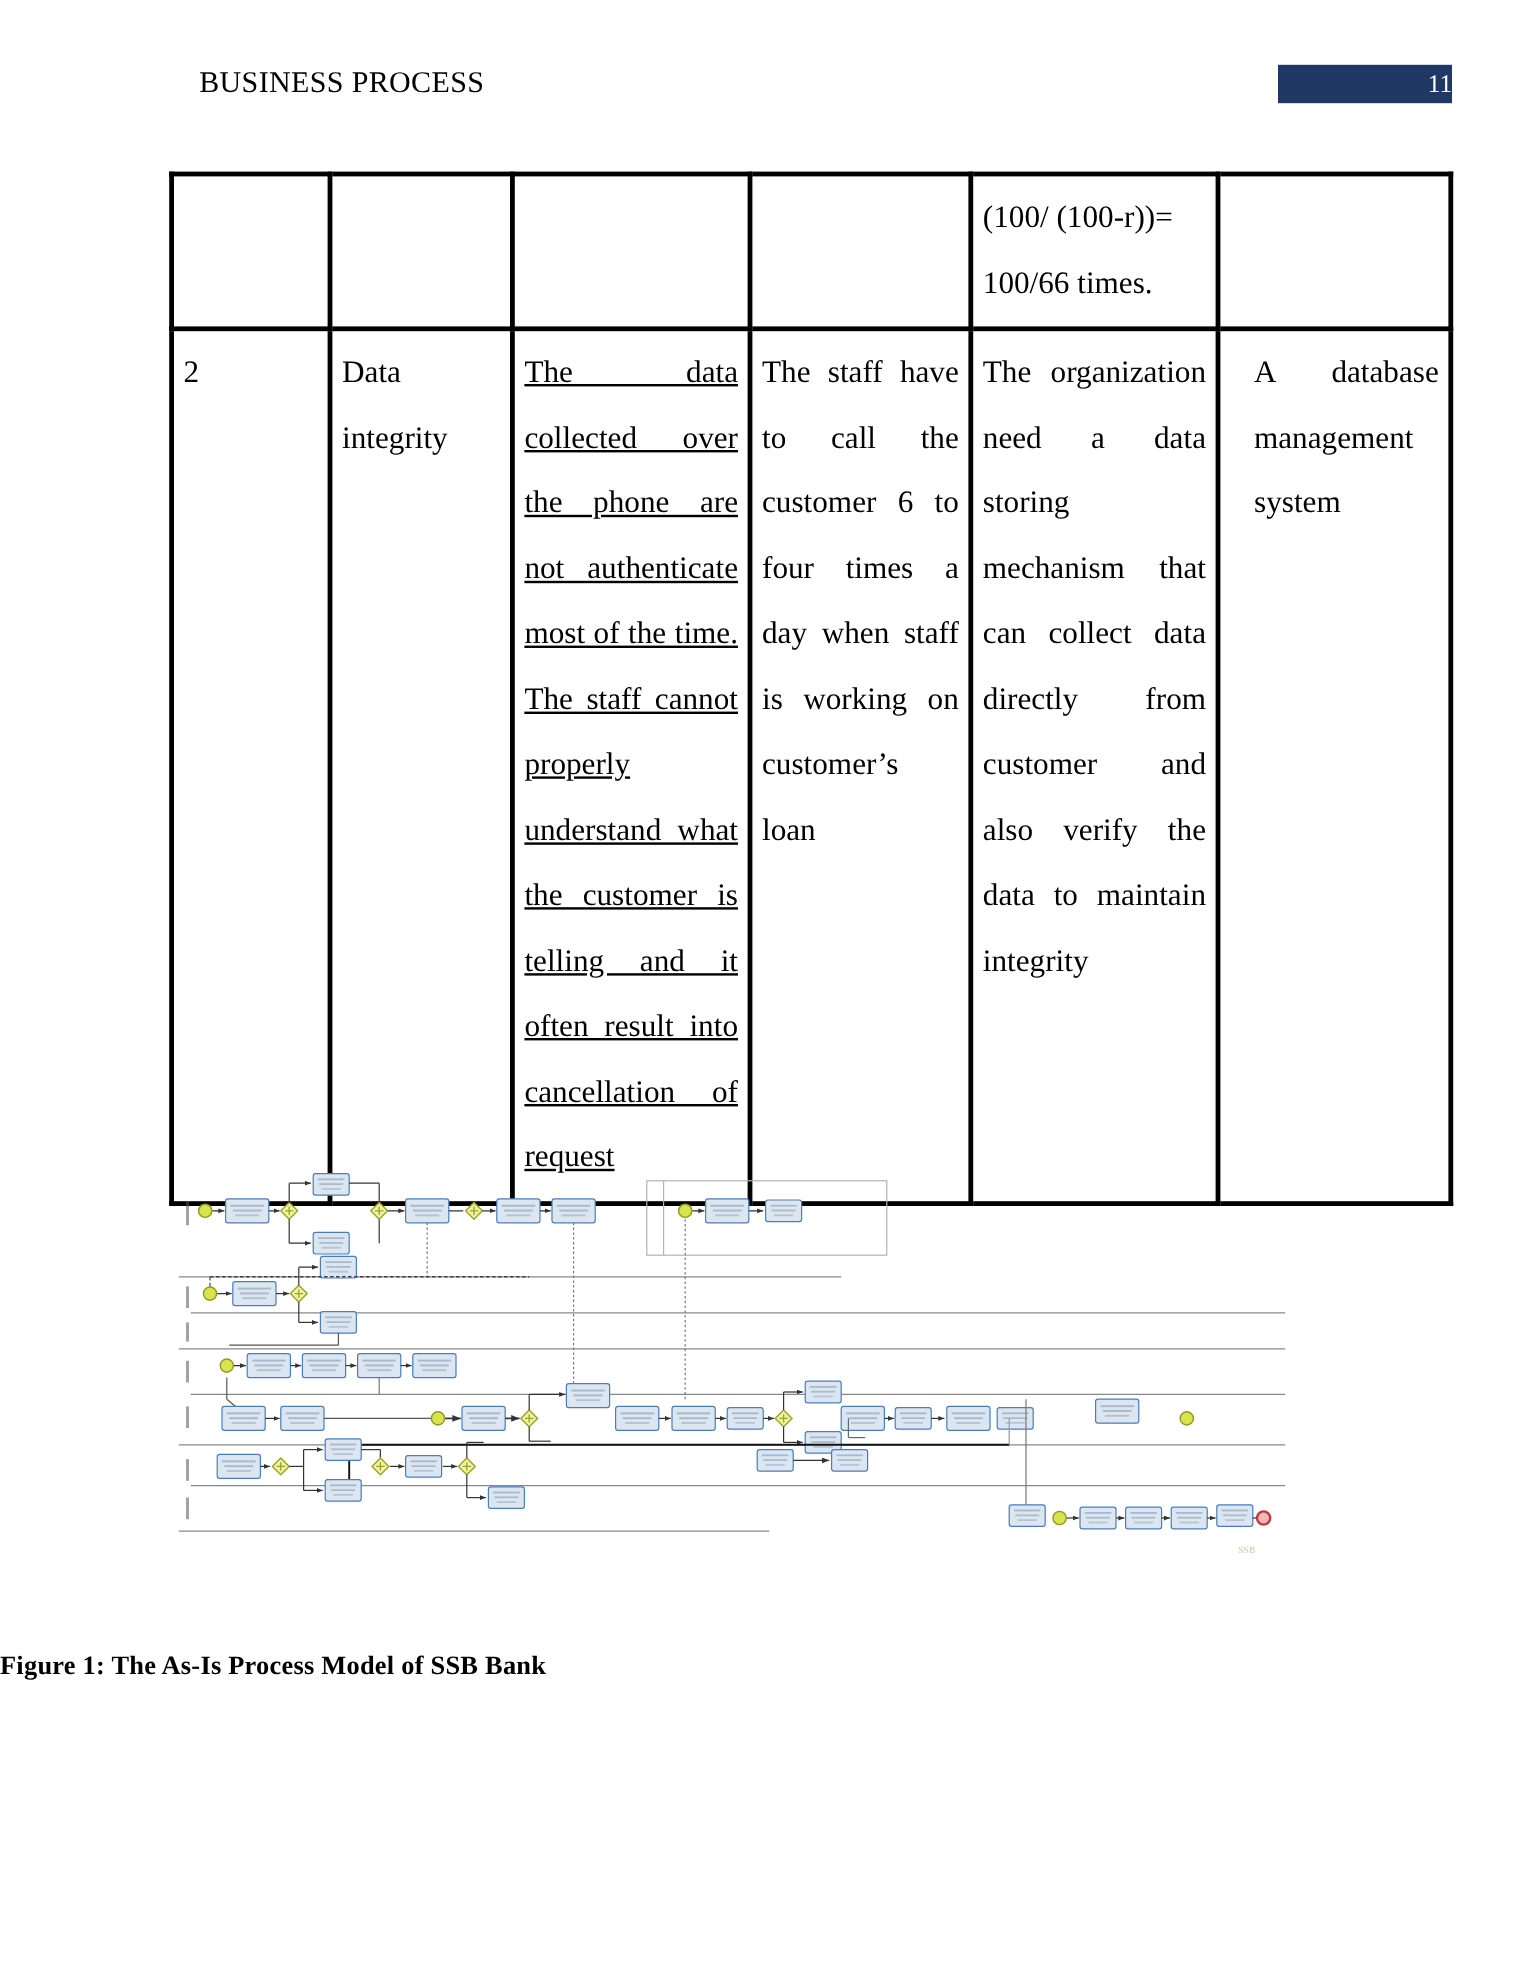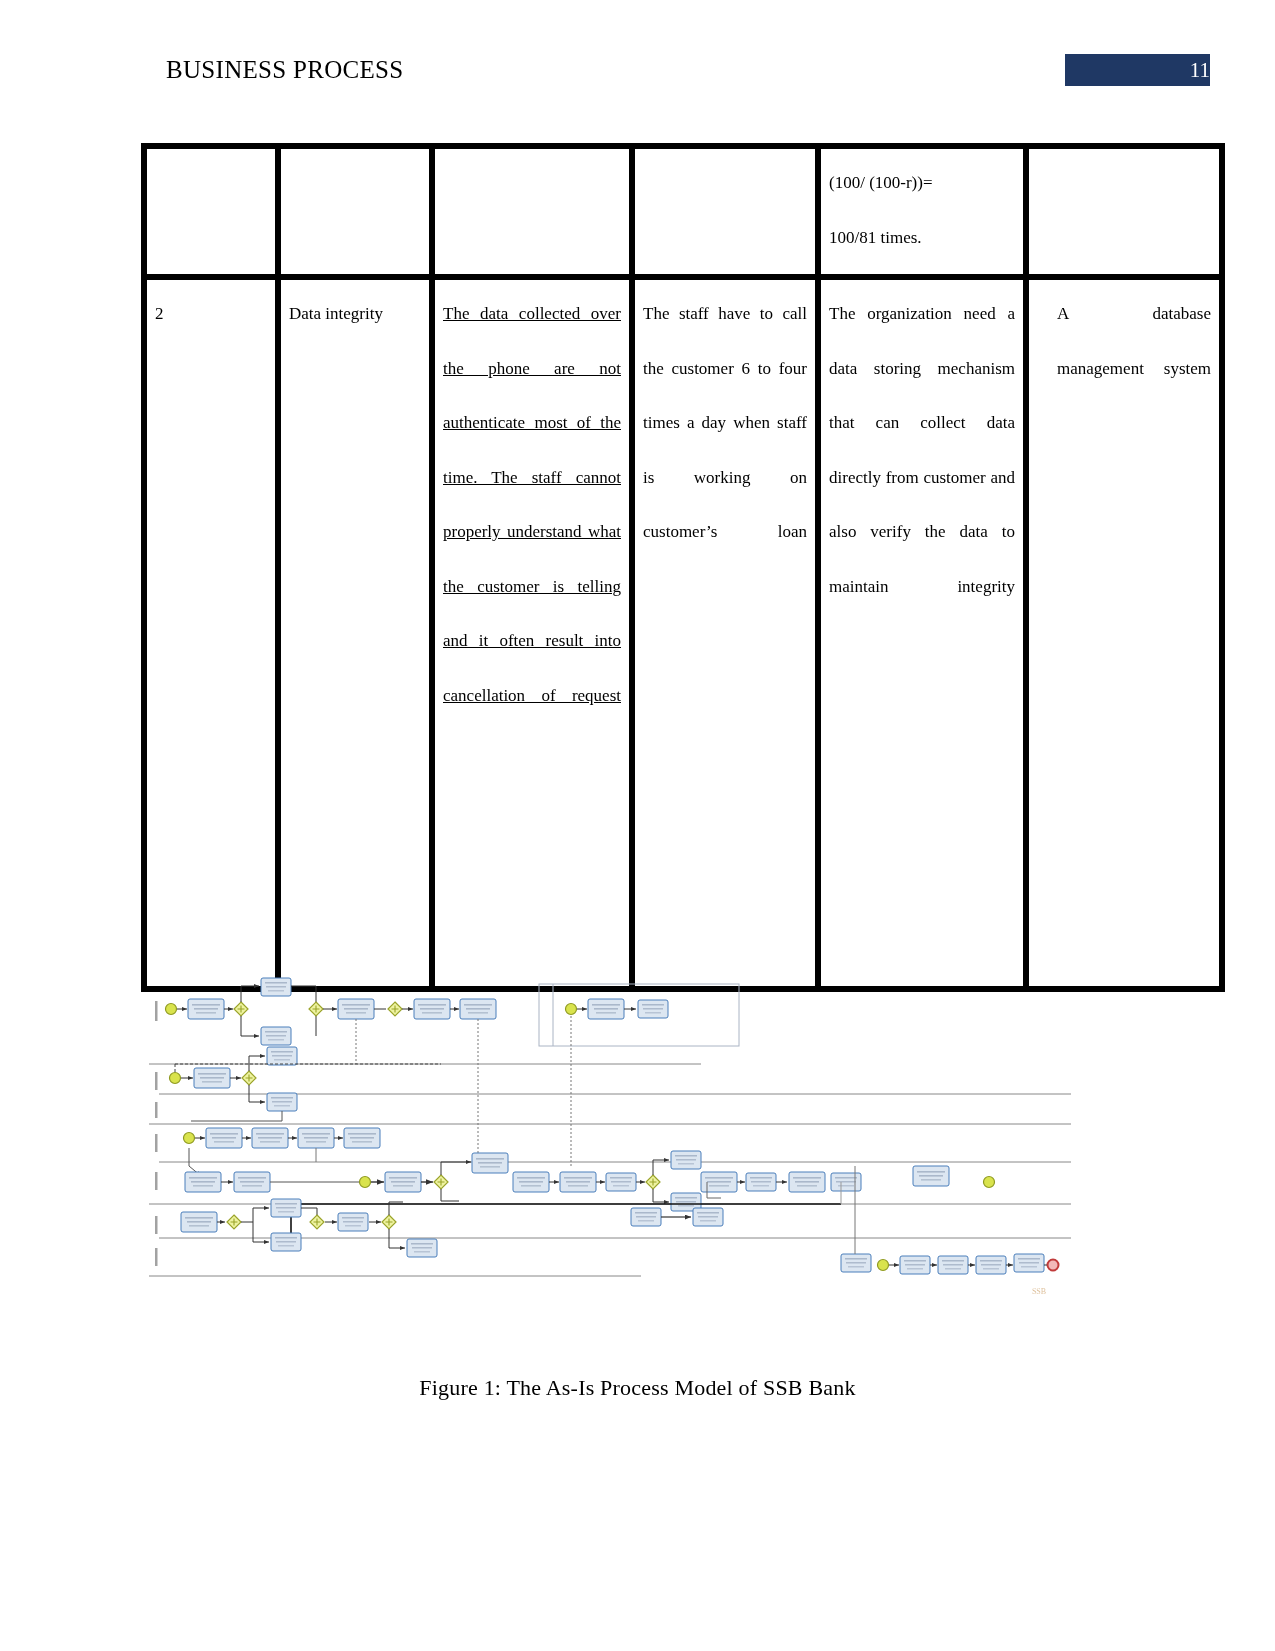--- a/index.html
+++ b/index.html
@@ -54,24 +54,24 @@
   
   .doc-table {
     position: absolute;
     left: 141px;
     top: 143px;
     width: 928px;
     border-collapse: collapse;
     table-layout: fixed;
   }
   .doc-table td {
-    border: 6px solid #000000;
+    border: 4px solid #000000;
     vertical-align: top;
     padding: 7px 8px 9px 8px;
-    font-size: 17px;
+    font-size: 26px;
     line-height: 54.5px;
     text-align: justify;
     text-justify: inter-word;
     hyphens: none;
   }
   .doc-table td.c1 { width: 112px; }
   .doc-table td.c2 { width: 132px; }
   .doc-table td.c3 { width: 178px; text-decoration: underline; }
   .doc-table td.c4 { width: 164px; }
   .doc-table td.c5 { width: 186px; }
@@ -102,23 +102,22 @@
     left: 0;
     top: 0;
     width: 935px;
     height: 325px;
   }
   .figure-caption {
     position: absolute;
     left: 0;
     top: 1375px;
     width: 1275px;
-    text-align: center;
     font-size: 22px;
-    font-weight: normal;
+    font-weight: bold;
     letter-spacing: 0.2px;
   }
 </style>
 </head>
 <body>
 
 <div class="page">
 
   <div class="header">
     <div class="header-title">BUSINESS PROCESS</div>
@@ -127,21 +126,21 @@
 
   <table class="doc-table">
     <tbody>
       <tr class="row-top">
         <td class="c1"></td>
         <td class="c2"></td>
         <td class="c3"></td>
         <td class="c4"></td>
         <td class="c5">
           <div class="para">(100/     (100-r))=</div>
-          <div class="para">100/81 times.</div>
+          <div class="para">100/66 times.</div>
         </td>
         <td class="c6"></td>
       </tr>
       <tr class="row-main">
         <td class="c1">
           <span class="cell-text">2</span>
         </td>
         <td class="c2">
           <span class="cell-text">Data integrity</span>
         </td>

